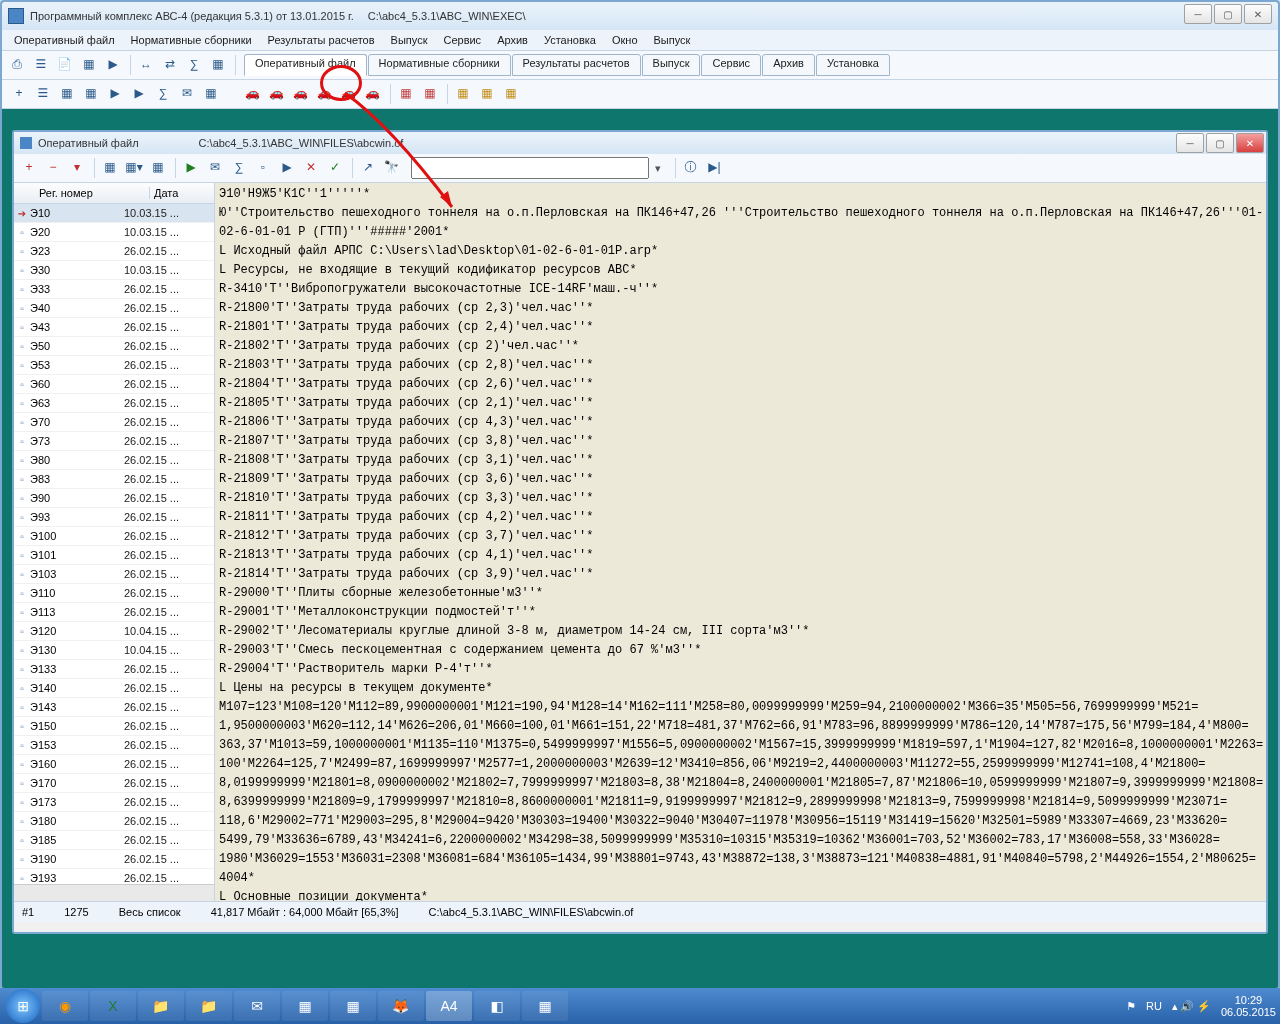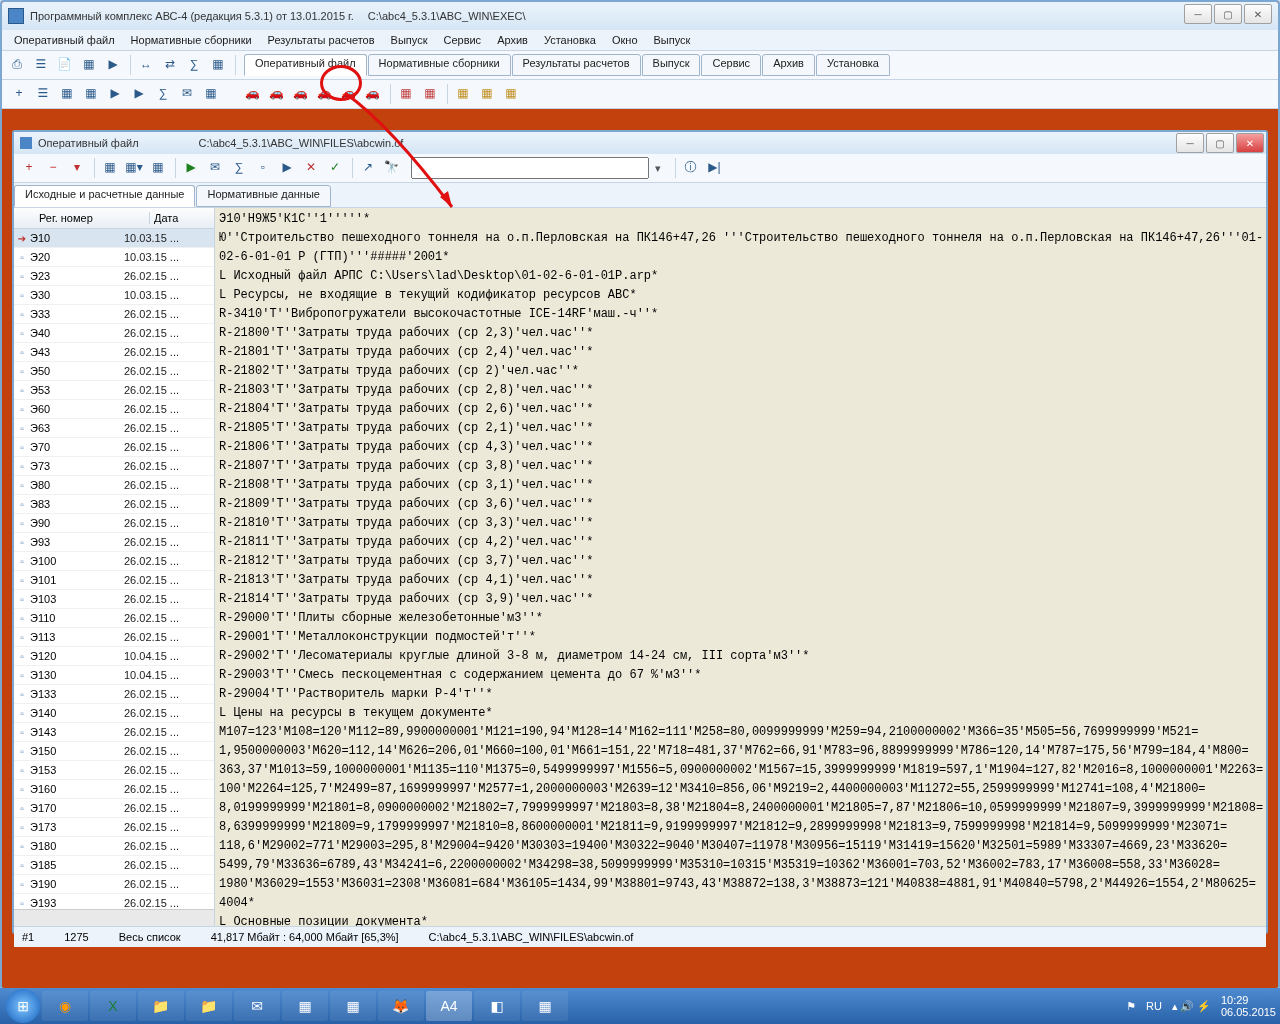--- a/index.html
+++ b/index.html
@@ -1,16 +1,16 @@
 <!DOCTYPE html>
 <html><head>
 <meta charset="utf-8">
 <style>
 html,body{margin:0;padding:0;font-family:Tahoma,Arial,sans-serif;font-size:11px;background:#d6e4f0;width:1280px;height:1024px;overflow:hidden;position:relative}
-.outer-window{position:absolute;left:0;top:0;width:1276px;height:986px;border:2px solid #7ba7d1;border-radius:4px;background:#c2410c;overflow:hidden}
+.outer-window{position:absolute;left:0;top:0;width:1276px;height:986px;border:2px solid #7ba7d1;border-radius:4px;background:#0f766e;overflow:hidden}
 .outer-title{height:28px;background:linear-gradient(#eaf3fb,#d6e6f5);display:flex;align-items:center;padding:0 6px;color:#333}
 .outer-title .t1{margin-right:14px}
 .win-controls{position:absolute;right:6px;top:2px;display:flex;gap:2px}
 .win-btn{width:26px;height:18px;border:1px solid #a0a0a0;background:linear-gradient(#fdfdfd,#e5e5e5);border-radius:2px;font-size:10px;display:flex;align-items:center;justify-content:center;color:#555}
 .menu-bar{height:20px;background:#ecf3fb;display:flex;gap:4px;padding:0 6px;align-items:center;border-bottom:1px solid #c6d4e3}
 .menu-bar span{padding:2px 6px;color:#1a1a1a}
 .toolbar-row{height:24px;background:#f5f8fc;display:flex;align-items:center;padding:2px 4px;border-bottom:1px solid #c6d4e3}
 .tb-icon{width:20px;height:20px;margin-right:2px;border:1px solid transparent;display:inline-block;font-size:12px;text-align:center;line-height:18px;color:#2b5a8a}
 .tab-strip{display:flex;height:22px;margin-left:4px}
 .tab{border:1px solid #a0b5cb;background:#f4f7fb;padding:2px 10px;margin-right:1px;border-radius:3px 3px 0 0;font-size:11px;color:#222}
@@ -147,24 +147,20 @@
       <span class="tb-icon" style="color:#208020">✓</span>
       <span style="width:1px;height:20px;background:#c6d4e3;margin:0 4px"></span>
       <span class="tb-icon">↗</span>
       <span class="tb-icon">🔭</span>
       <input type="text" style="">
       <span style="color:#555;margin-right:10px">▾</span>
       <span style="width:1px;height:20px;background:#c6d4e3;margin:0 4px"></span>
       <span class="tb-icon">ⓘ</span>
       <span class="tb-icon">▶|</span>
     </div>
-    <div class="inner-tabs" id="inner-tabs">
-        <div class="tab active">Исходные и расчетные данные</div>
-        <div class="tab">Нормативные данные</div>
-      </div>
     <div class="body-split">
       <div class="left-pane">
         <div class="col-head">
           <div>Рег. номер</div>
           <div>Дата</div>
         </div>
         <div class="rows" id="rows">
             <div class="row sel">
               <span class="ic" style="color: rgb(192, 48, 48);">➔</span>
               <span class="rn">Э10</span>
@@ -425,18 +421,18 @@
   <div class="task-btn">▦</div>
   <div class="task-btn">▦</div>
   <div class="task-btn" style="color:#ff9500">🦊</div>
   <div class="task-btn" style="background:rgba(255,255,255,0.25)">A4</div>
   <div class="task-btn">◧</div>
   <div class="task-btn">▦</div>
   <div class="tray">
     <span>⚑</span>
     <span>RU</span>
     <span>▴ 🔊 ⚡</span>
-    <div style="text-align:left;line-height:12px">
+    <div style="text-align:center;line-height:12px">
       <div>10:29</div>
       <div>06.05.2015</div>
     </div>
   </div>
 </div>
 
 </body></html>

